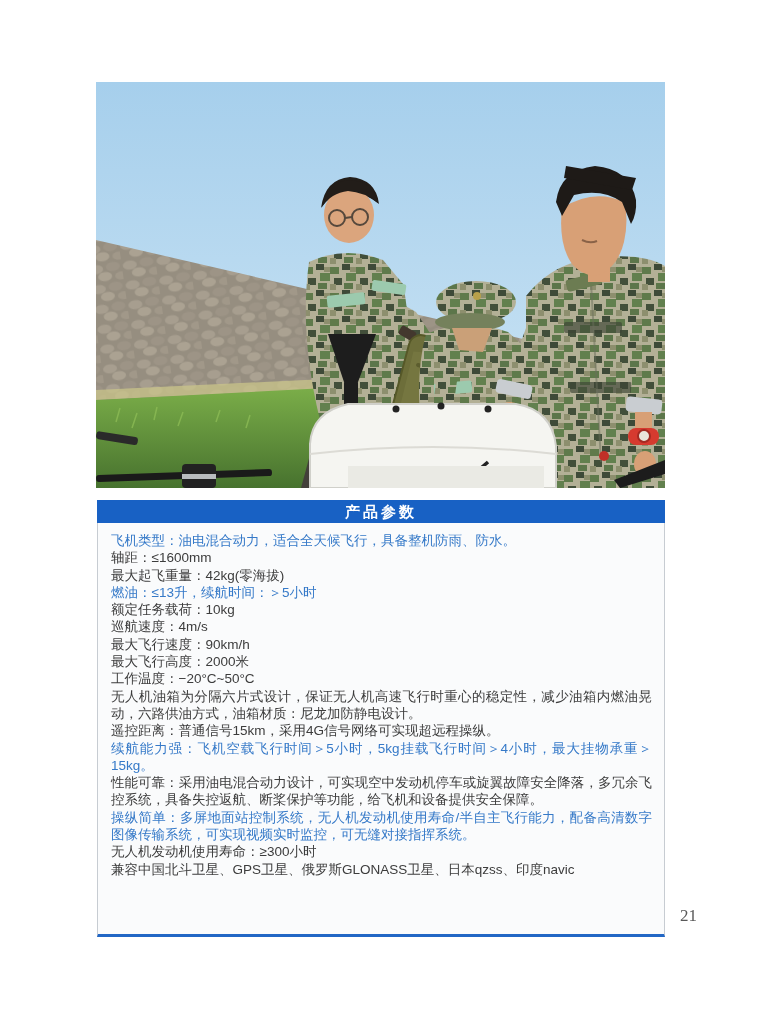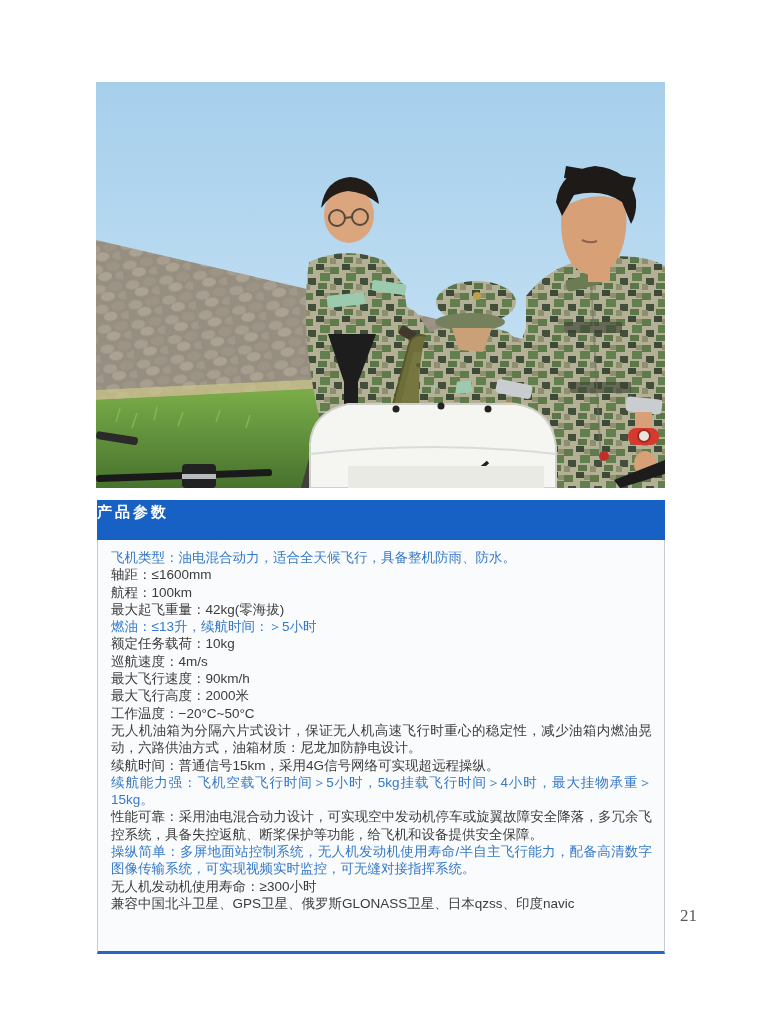--- a/index.html
+++ b/index.html
@@ -29,27 +29,27 @@
     width:569px;height:406px;
     overflow:hidden;
   }
   .photo-frame svg{display:block;}
   .param-box{
     position:absolute;left:97px;top:500px;
     width:568px;
     box-sizing:border-box;
   }
   .param-header{
-    height:40px;
+    height:23px;
     background:var(--header-bar-blue);
     color:#ffffff;
     font-size:15px;
     font-weight:bold;
     letter-spacing:3px;
-    text-align:left;
+    text-align:center;
     line-height:23px;
   }
   .param-body{
     box-sizing:border-box;
     height:414px;
     background:var(--box-background);
     border-left:1px solid var(--box-border);
     border-right:1px solid var(--box-border);
     border-bottom:3px solid var(--bottom-rule-blue);
     padding:9px 12px 6px 13px;
@@ -208,30 +208,29 @@
         </g>
       </g>
     </svg>
   </div>
 
   <div class="param-box">
     <div class="param-header">产品参数</div>
     <div class="param-body">
         <p class="param-line blue">飞机类型：油电混合动力，适合全天候飞行，具备整机防雨、防水。</p>
         <p class="param-line black">轴距：≤1600mm</p>
-        <p class="param-line black">航程：100km</p>
         <p class="param-line black">最大起飞重量：42kg(零海拔)</p>
         <p class="param-line blue">燃油：≤13升，续航时间：＞5小时</p>
         <p class="param-line black">额定任务载荷：10kg</p>
         <p class="param-line black">巡航速度：4m/s</p>
         <p class="param-line black">最大飞行速度：90km/h</p>
         <p class="param-line black">最大飞行高度：2000米</p>
         <p class="param-line black">工作温度：−20°C~50°C</p>
         <p class="param-line black">无人机油箱为分隔六片式设计，保证无人机高速飞行时重心的稳定性，减少油箱内燃油晃动，六路供油方式，油箱材质：尼龙加防静电设计。</p>
-        <p class="param-line black">续航时间：普通信号15km，采用4G信号网络可实现超远程操纵。</p>
+        <p class="param-line black">遥控距离：普通信号15km，采用4G信号网络可实现超远程操纵。</p>
         <p class="param-line blue">续航能力强：飞机空载飞行时间＞5小时，5kg挂载飞行时间＞4小时，最大挂物承重＞15kg。</p>
         <p class="param-line black">性能可靠：采用油电混合动力设计，可实现空中发动机停车或旋翼故障安全降落，多冗余飞控系统，具备失控返航、断桨保护等功能，给飞机和设备提供安全保障。</p>
         <p class="param-line blue">操纵简单：多屏地面站控制系统，无人机发动机使用寿命/半自主飞行能力，配备高清数字图像传输系统，可实现视频实时监控，可无缝对接指挥系统。</p>
         <p class="param-line black">无人机发动机使用寿命：≥300小时</p>
         <p class="param-line black">兼容中国北斗卫星、GPS卫星、俄罗斯GLONASS卫星、日本qzss、印度navic</p>
       </div>
   </div>
 
   <div class="page-number">21</div>
 

